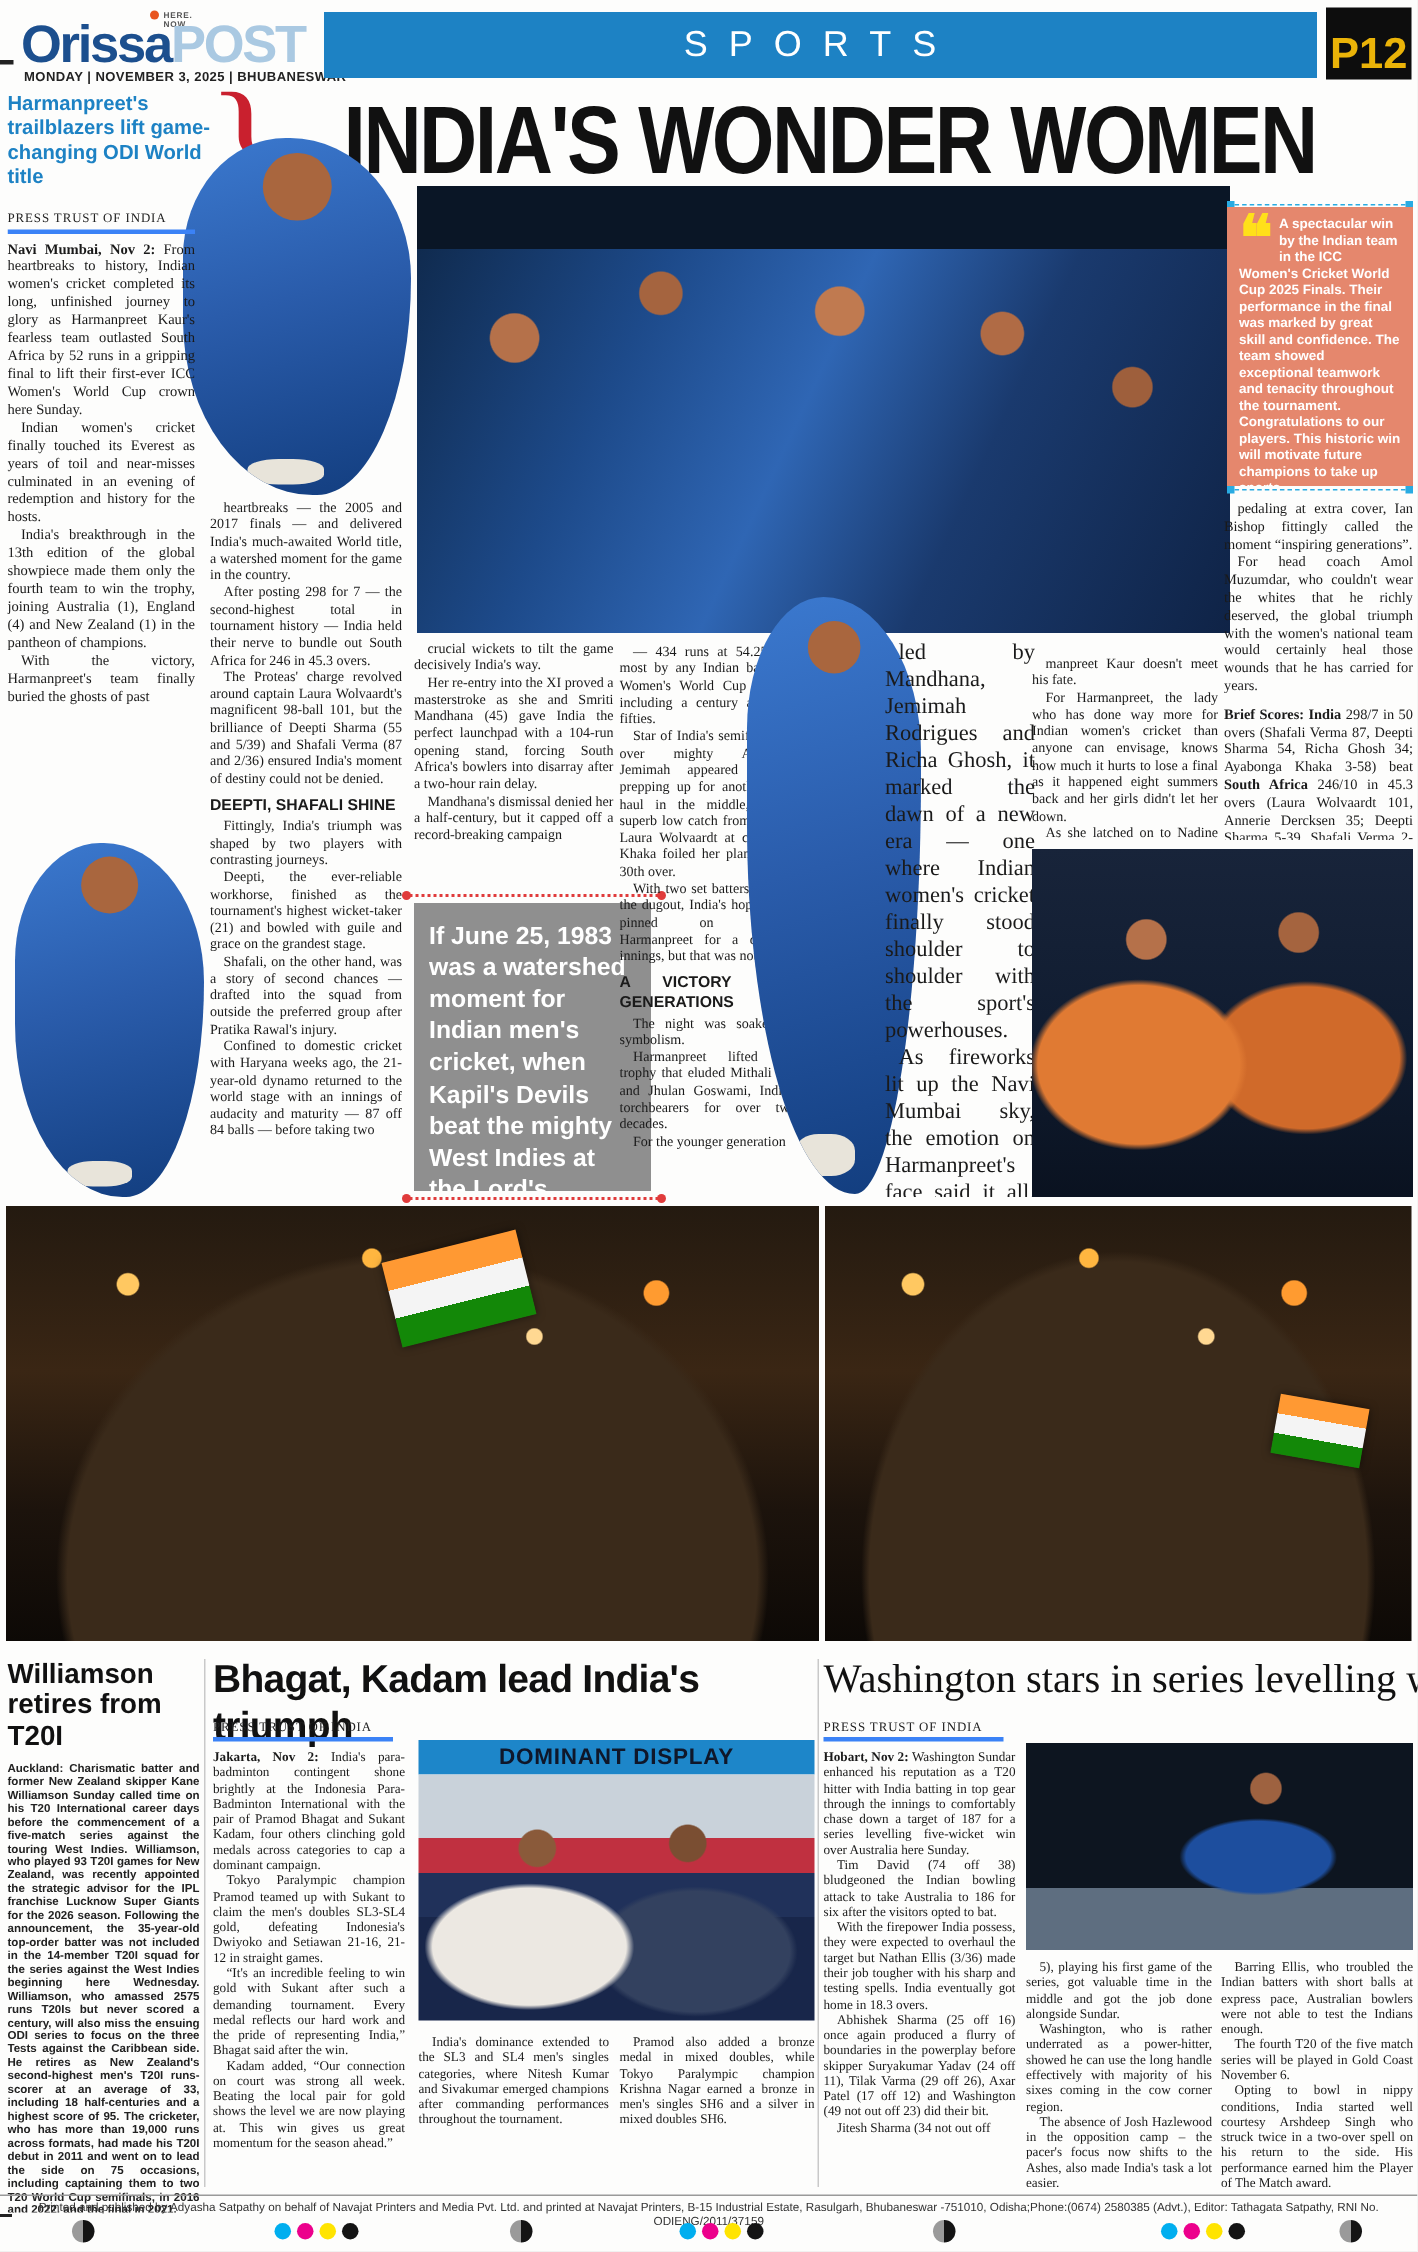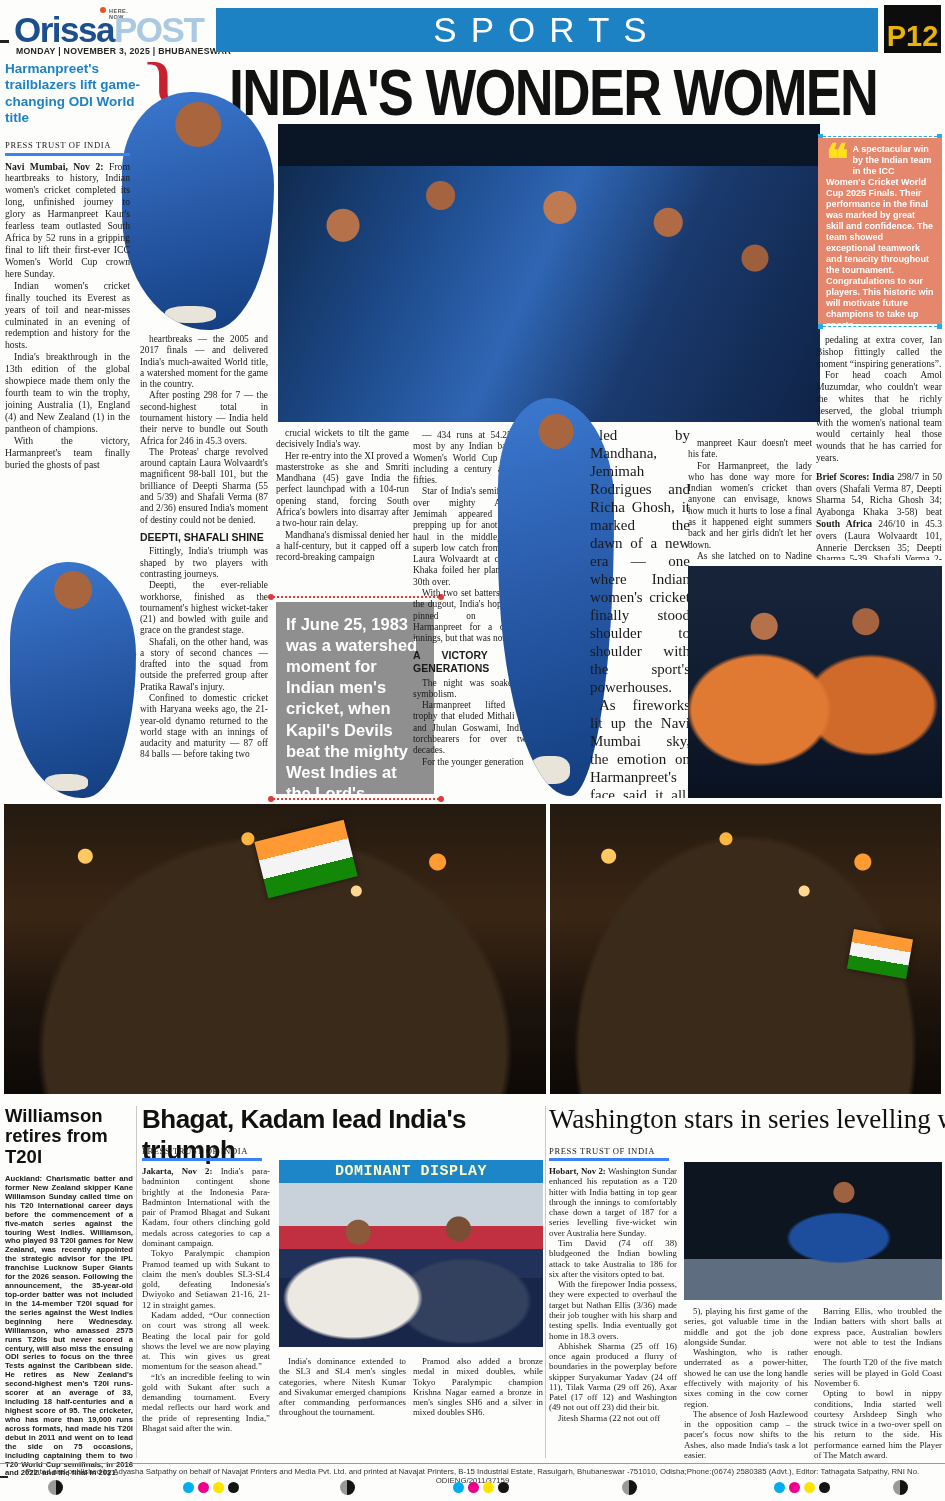--- a/index.html
+++ b/index.html
@@ -6,21 +6,21 @@
   .page{position:relative;width:945px;height:1501px;background:#fdfdfc;margin:0 auto;overflow:hidden;
         font-family:"Liberation Serif",serif;color:#1a1a1a;padding-left:22px;}
   .abs{position:absolute;}
   
   .logo-black{font-family:"Liberation Sans",sans-serif;font-weight:800;font-size:35px;letter-spacing:-1.5px;color:#1c4f8e;}
   .logo-blue{font-family:"Liberation Sans",sans-serif;font-weight:800;font-size:35px;letter-spacing:-1.5px;color:#aac9e2;}
   .tagline{font-family:"Liberation Sans",sans-serif;font-size:5.5px;font-weight:700;color:#555;letter-spacing:.5px;}
   .tagdot{display:inline-block;width:6px;height:6px;border-radius:50%;background:#e8541e;vertical-align:middle;margin-right:2px;}
   .dateline{font-family:"Liberation Sans",sans-serif;font-size:8.7px;font-weight:700;color:#222;letter-spacing:.3px;}
   .sports-bar{background:#1d82c4;color:#fff;display:flex;align-items:center;justify-content:center;
-        font-family:"Liberation Sans",sans-serif;font-weight:300;font-size:35px;letter-spacing:14px;}
+        font-family:"Liberation Sans",sans-serif;font-weight:300;font-size:24px;letter-spacing:14px;}
   .pageno{background:#0d0d0d;color:#eab308;display:flex;align-items:flex-end;justify-content:center;
         font-family:"Liberation Sans",sans-serif;font-weight:800;font-size:29px;}
   .kicker{font-family:"Liberation Sans",sans-serif;font-weight:700;font-size:13.5px;line-height:1.22;color:#1d82c4;}
   .brace{font-family:"Liberation Serif",serif;font-size:104px;line-height:.9;color:#c9202e;font-weight:400;}
   .headline{font-family:"Liberation Sans",sans-serif;font-weight:800;font-size:64px;letter-spacing:-2px;color:#111;
         white-space:nowrap;transform:scaleX(.84);transform-origin:left center;}
   
   .byline{font-family:"Liberation Serif",serif;font-size:8.6px;letter-spacing:.6px;color:#222;
         border-bottom:3px solid #3b82f6;padding-bottom:2px;margin-bottom:5px;}
   .serifcol{font-size:9.7px;line-height:1.23;text-align:justify;overflow:hidden;}
@@ -80,21 +80,21 @@
   .ph-bat{background:
      radial-gradient(circle at 62% 22%,#9e6240 0 10px,rgba(0,0,0,0) 11px),
      radial-gradient(ellipse at 60% 55%,#1d4e9e 0 22%,rgba(0,0,0,0) 24%),
      linear-gradient(180deg,#0d1520 0 70%,#5e6e80 70% 100%);}
   
   .bot-head-sans{font-family:"Liberation Sans",sans-serif;font-weight:700;font-size:26px;letter-spacing:-.5px;color:#111;}
   .bot-head-serif{font-family:"Liberation Serif",serif;font-weight:400;font-size:27px;color:#111;white-space:nowrap;}
   .will-head{font-family:"Liberation Sans",sans-serif;font-weight:700;font-size:18.5px;line-height:1.1;color:#111;}
   .will-body{font-family:"Liberation Sans",sans-serif;font-weight:600;font-size:7.7px;line-height:1.16;
      text-align:justify;color:#222;overflow:hidden;}
-  .cap-bar{background:#1d86c9;color:#fef9c3;font-family:Liberation Mono, monospace;font-weight:700;
+  .cap-bar{background:#1d86c9;color:#0f172a;font-family:Liberation Sans, sans-serif;font-weight:700;
      font-size:15px;letter-spacing:.5px;display:flex;align-items:center;justify-content:center;}
   .vrule{width:1px;background:#c9c9c9;}
   
   .footrule{border-top:1px solid #9a9a9a;}
   .imprint{font-family:"Liberation Sans",sans-serif;font-size:7.8px;color:#333;text-align:center;}
   .regcircle{width:15px;height:15px;border-radius:50%;background:linear-gradient(90deg,#9a9a9a 50%,#141414 50%);}
   .cmyk{display:flex;gap:4px;}
   .cmyk i{width:11px;height:11px;border-radius:50%;display:block;}
   .c1{background:#00aeef;} .c2{background:#ec008c;} .c3{background:#ffe400;} .c4{background:#141414;}
   .crop{background:#222;}
@@ -238,22 +238,22 @@
     </div>
   </div>
   <div class="abs vrule" style="left:136px;top:1106px;height:352px;"></div>
 
   <div class="abs bot-head-sans" style="left:142px;top:1104px;width:400px;">Bhagat, Kadam lead India's triumph</div>
   <div class="abs byline" style="left:142px;top:1146px;width:120px;">PRESS TRUST OF INDIA</div>
   <div class="abs serifcol smallcol" style="left:142px;top:1166px;width:128px;height:290px;">
     <p class="noindent"><b class="dl">Jakarta, Nov 2:</b> <span>India's para-badminton contingent shone brightly at the Indonesia Para-Badminton International with the pair of Pramod Bhagat and Sukant Kadam, four others clinching gold medals across categories to cap a dominant campaign.</span></p>
     <div>
         <p>Tokyo Paralympic champion Pramod teamed up with Sukant to claim the men's doubles SL3-SL4 gold, defeating Indonesia's Dwiyoko and Setiawan 21-16, 21-12 in straight games.</p>
+        <p>“It's an incredible feeling to win gold with Sukant after such a demanding tournament. Every medal reflects our hard work and the pride of representing India,” Bhagat said after the win.</p>
         <p>Kadam added, “Our connection on court was strong all week. Beating the local pair for gold shows the level we are now playing at. This win gives us great momentum for the season ahead.”</p>
-        <p>“It's an incredible feeling to win gold with Sukant after such a demanding tournament. Every medal reflects our hard work and the pride of representing India,” Bhagat said after the win.</p>
       </div>
   </div>
   <div class="abs cap-bar" style="left:279px;top:1160px;width:264px;height:23px;">DOMINANT DISPLAY</div>
   <div class="abs photo ph-bhagat" style="left:279px;top:1183px;width:264px;height:164px;"></div>
   <div class="abs serifcol smallcol" style="left:279px;top:1356px;width:127px;height:102px;">
     <div>
         <p>India's dominance extended to the SL3 and SL4 men's singles categories, where Nitesh Kumar and Sivakumar emerged champions after commanding performances throughout the tournament.</p>
       </div>
   </div>
   <div class="abs serifcol smallcol" style="left:413px;top:1356px;width:130px;height:102px;">
@@ -264,21 +264,21 @@
   <div class="abs vrule" style="left:545px;top:1106px;height:352px;"></div>
 
   <div class="abs bot-head-serif" style="left:549px;top:1104px;">Washington stars in series levelling win</div>
   <div class="abs byline" style="left:549px;top:1146px;width:120px;">PRESS TRUST OF INDIA</div>
   <div class="abs serifcol smallcol" style="left:549px;top:1166px;width:128px;height:292px;">
     <p class="noindent"><b class="dl">Hobart, Nov 2:</b> <span>Washington Sundar enhanced his reputation as a T20 hitter with India batting in top gear through the innings to comfortably chase down a target of 187 for a series levelling five-wicket win over Australia here Sunday.</span></p>
     <div>
         <p>Tim David (74 off 38) bludgeoned the Indian bowling attack to take Australia to 186 for six after the visitors opted to bat.</p>
         <p>With the firepower India possess, they were expected to overhaul the target but Nathan Ellis (3/36) made their job tougher with his sharp and testing spells. India eventually got home in 18.3 overs.</p>
         <p>Abhishek Sharma (25 off 16) once again produced a flurry of boundaries in the powerplay before skipper Suryakumar Yadav (24 off 11), Tilak Varma (29 off 26), Axar Patel (17 off 12) and Washington (49 not out off 23) did their bit.</p>
-        <p>Jitesh Sharma (22 not out off</p>
+        <p>Jitesh Sharma (34 not out off</p>
       </div>
   </div>
   <div class="abs photo ph-bat" style="left:684px;top:1162px;width:258px;height:138px;"></div>
   <div class="abs serifcol smallcol" style="left:684px;top:1306px;width:124px;height:152px;">
     <div>
         <p>5), playing his first game of the series, got valuable time in the middle and got the job done alongside Sundar.</p>
         <p>Washington, who is rather underrated as a power-hitter, showed he can use the long handle effectively with majority of his sixes coming in the cow corner region.</p>
         <p>The absence of Josh Hazlewood in the opposition camp – the pacer's focus now shifts to the Ashes, also made India's task a lot easier.</p>
       </div>
   </div>

